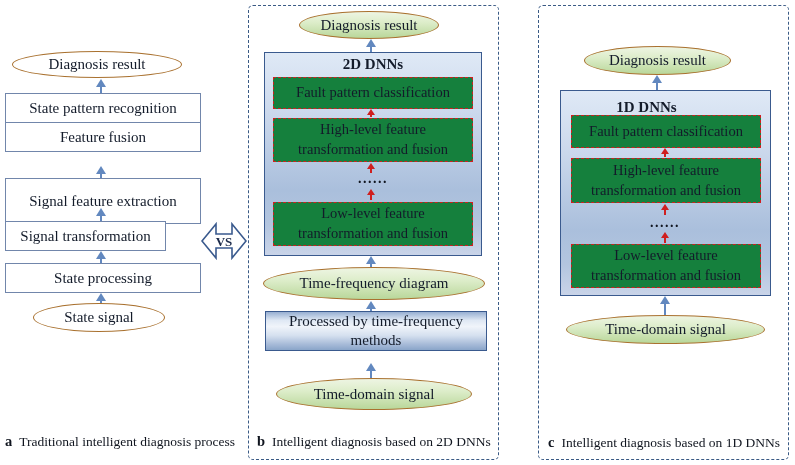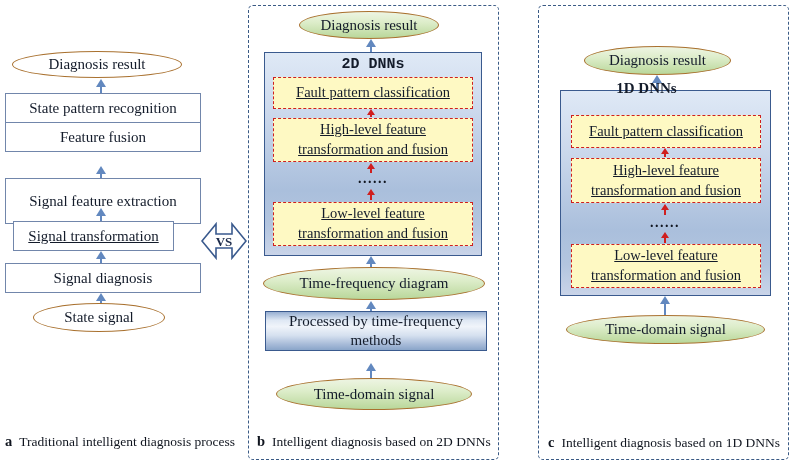--- a/index.html
+++ b/index.html
@@ -31,23 +31,23 @@
 
   
   .dnn-box {
     border:1.5px solid #3a5a8e;
     background:linear-gradient(180deg,#dfe9f6 0%,#cbd8ec 30%,#aabfdc 68%,#b3c5df 85%,#c9d4e8 100%);
   }
   .dnn-title { font-size:15px; font-weight:600; text-align:center; }
 
   
   .layer {
-    background:#fef9c3; border:1.6px dashed #cf1f1f;
-    display:flex; align-items:center; justify-content:center;
-    font-size:14.5px; line-height:1.35; text-align:center; padding:0 10px;text-decoration:underline;
+    background:#15803d; border:1.6px dashed #cf1f1f;
+    display:flex; align-items:center; justify-content:center;
+    font-size:14.5px; line-height:1.35; text-align:center; padding:0 10px;
   }
 
   
   .process-box {
     border:1.5px solid #3a5a8e;
     background:linear-gradient(180deg,#97afd2 0%,#dfe8f4 22%,#f0f4fa 38%,#d5e0ef 62%,#a9bcd9 84%,#8aa5c9 100%);
     display:flex; align-items:center; justify-content:center;
     font-size:15px; line-height:1.3; text-align:center; padding:0 6px;
   }
 
@@ -104,31 +104,31 @@
 
   <div class="abs flowbox" style="left:5px; top:178px; width:196px; height:46px;">
     <span>Signal feature extraction</span>
   </div>
 
   <div class="abs blue-arrow" style="left:95px; top:208px; height:13px;">
       <div class="stem"></div>
       <div class="head"></div>
     </div>
 
-  <div class="abs flowbox" style="left:13px; top:221px; width:161px; height:30px;text-decoration:underline;">
+  <div class="abs flowbox" style="left:5px; top:221px; width:161px; height:30px;">
     <span>Signal transformation</span>
   </div>
 
   <div class="abs blue-arrow" style="left:95px; top:251px; height:12px;">
       <div class="stem"></div>
       <div class="head"></div>
     </div>
 
   <div class="abs flowbox" style="left:5px; top:263px; width:196px; height:30px;">
-    <span>Signal diagnosis</span>
+    <span>State processing</span>
   </div>
 
   <div class="abs blue-arrow" style="left:95px; top:293px; height:11px;">
       <div class="stem"></div>
       <div class="head"></div>
     </div>
 
   <div class="abs caption" style="left:5px; top:433px;">
     <span class="letter">a</span><span>Traditional intelligent diagnosis process</span>
   </div>
@@ -148,21 +148,21 @@
     <span>Diagnosis result</span>
   </div>
 
   <div class="abs blue-arrow" style="left:365px; top:39px; height:13px;">
       <div class="stem"></div>
       <div class="head"></div>
     </div>
 
   <div class="abs dnn-box" style="left:264px; top:52px; width:218px; height:204px;"></div>
 
-  <div class="abs dnn-title" style="left:264px; top:56px; width:218px;font-family:Liberation Mono, monospace;">
+  <div class="abs dnn-title" style="left:264px; top:56px; width:218px;">
     <span>2D DNNs</span>
   </div>
 
   <div class="abs layer" style="left:273px; top:77px; width:200px; height:32px;">
     <span>Fault pattern classification</span>
   </div>
 
   <div class="abs red-arrow" style="left:365px; top:109px; height:9px;">
       <div class="stem"></div>
       <div class="head"></div>
@@ -227,21 +227,21 @@
     <span>Diagnosis result</span>
   </div>
 
   <div class="abs blue-arrow" style="left:651px; top:75px; height:15px;">
       <div class="stem"></div>
       <div class="head"></div>
     </div>
 
   <div class="abs dnn-box" style="left:560px; top:90px; width:211px; height:206px;"></div>
 
-  <div class="abs dnn-title" style="left:560px; top:80px; width:173px;">
+  <div class="abs dnn-title" style="left:560px; top:99px; width:173px;">
     <span>1D DNNs</span>
   </div>
 
   <div class="abs layer" style="left:571px; top:115px; width:190px; height:33px;">
     <span>Fault pattern classification</span>
   </div>
 
   <div class="abs red-arrow" style="left:659px; top:148px; height:10px;">
       <div class="stem"></div>
       <div class="head"></div>

